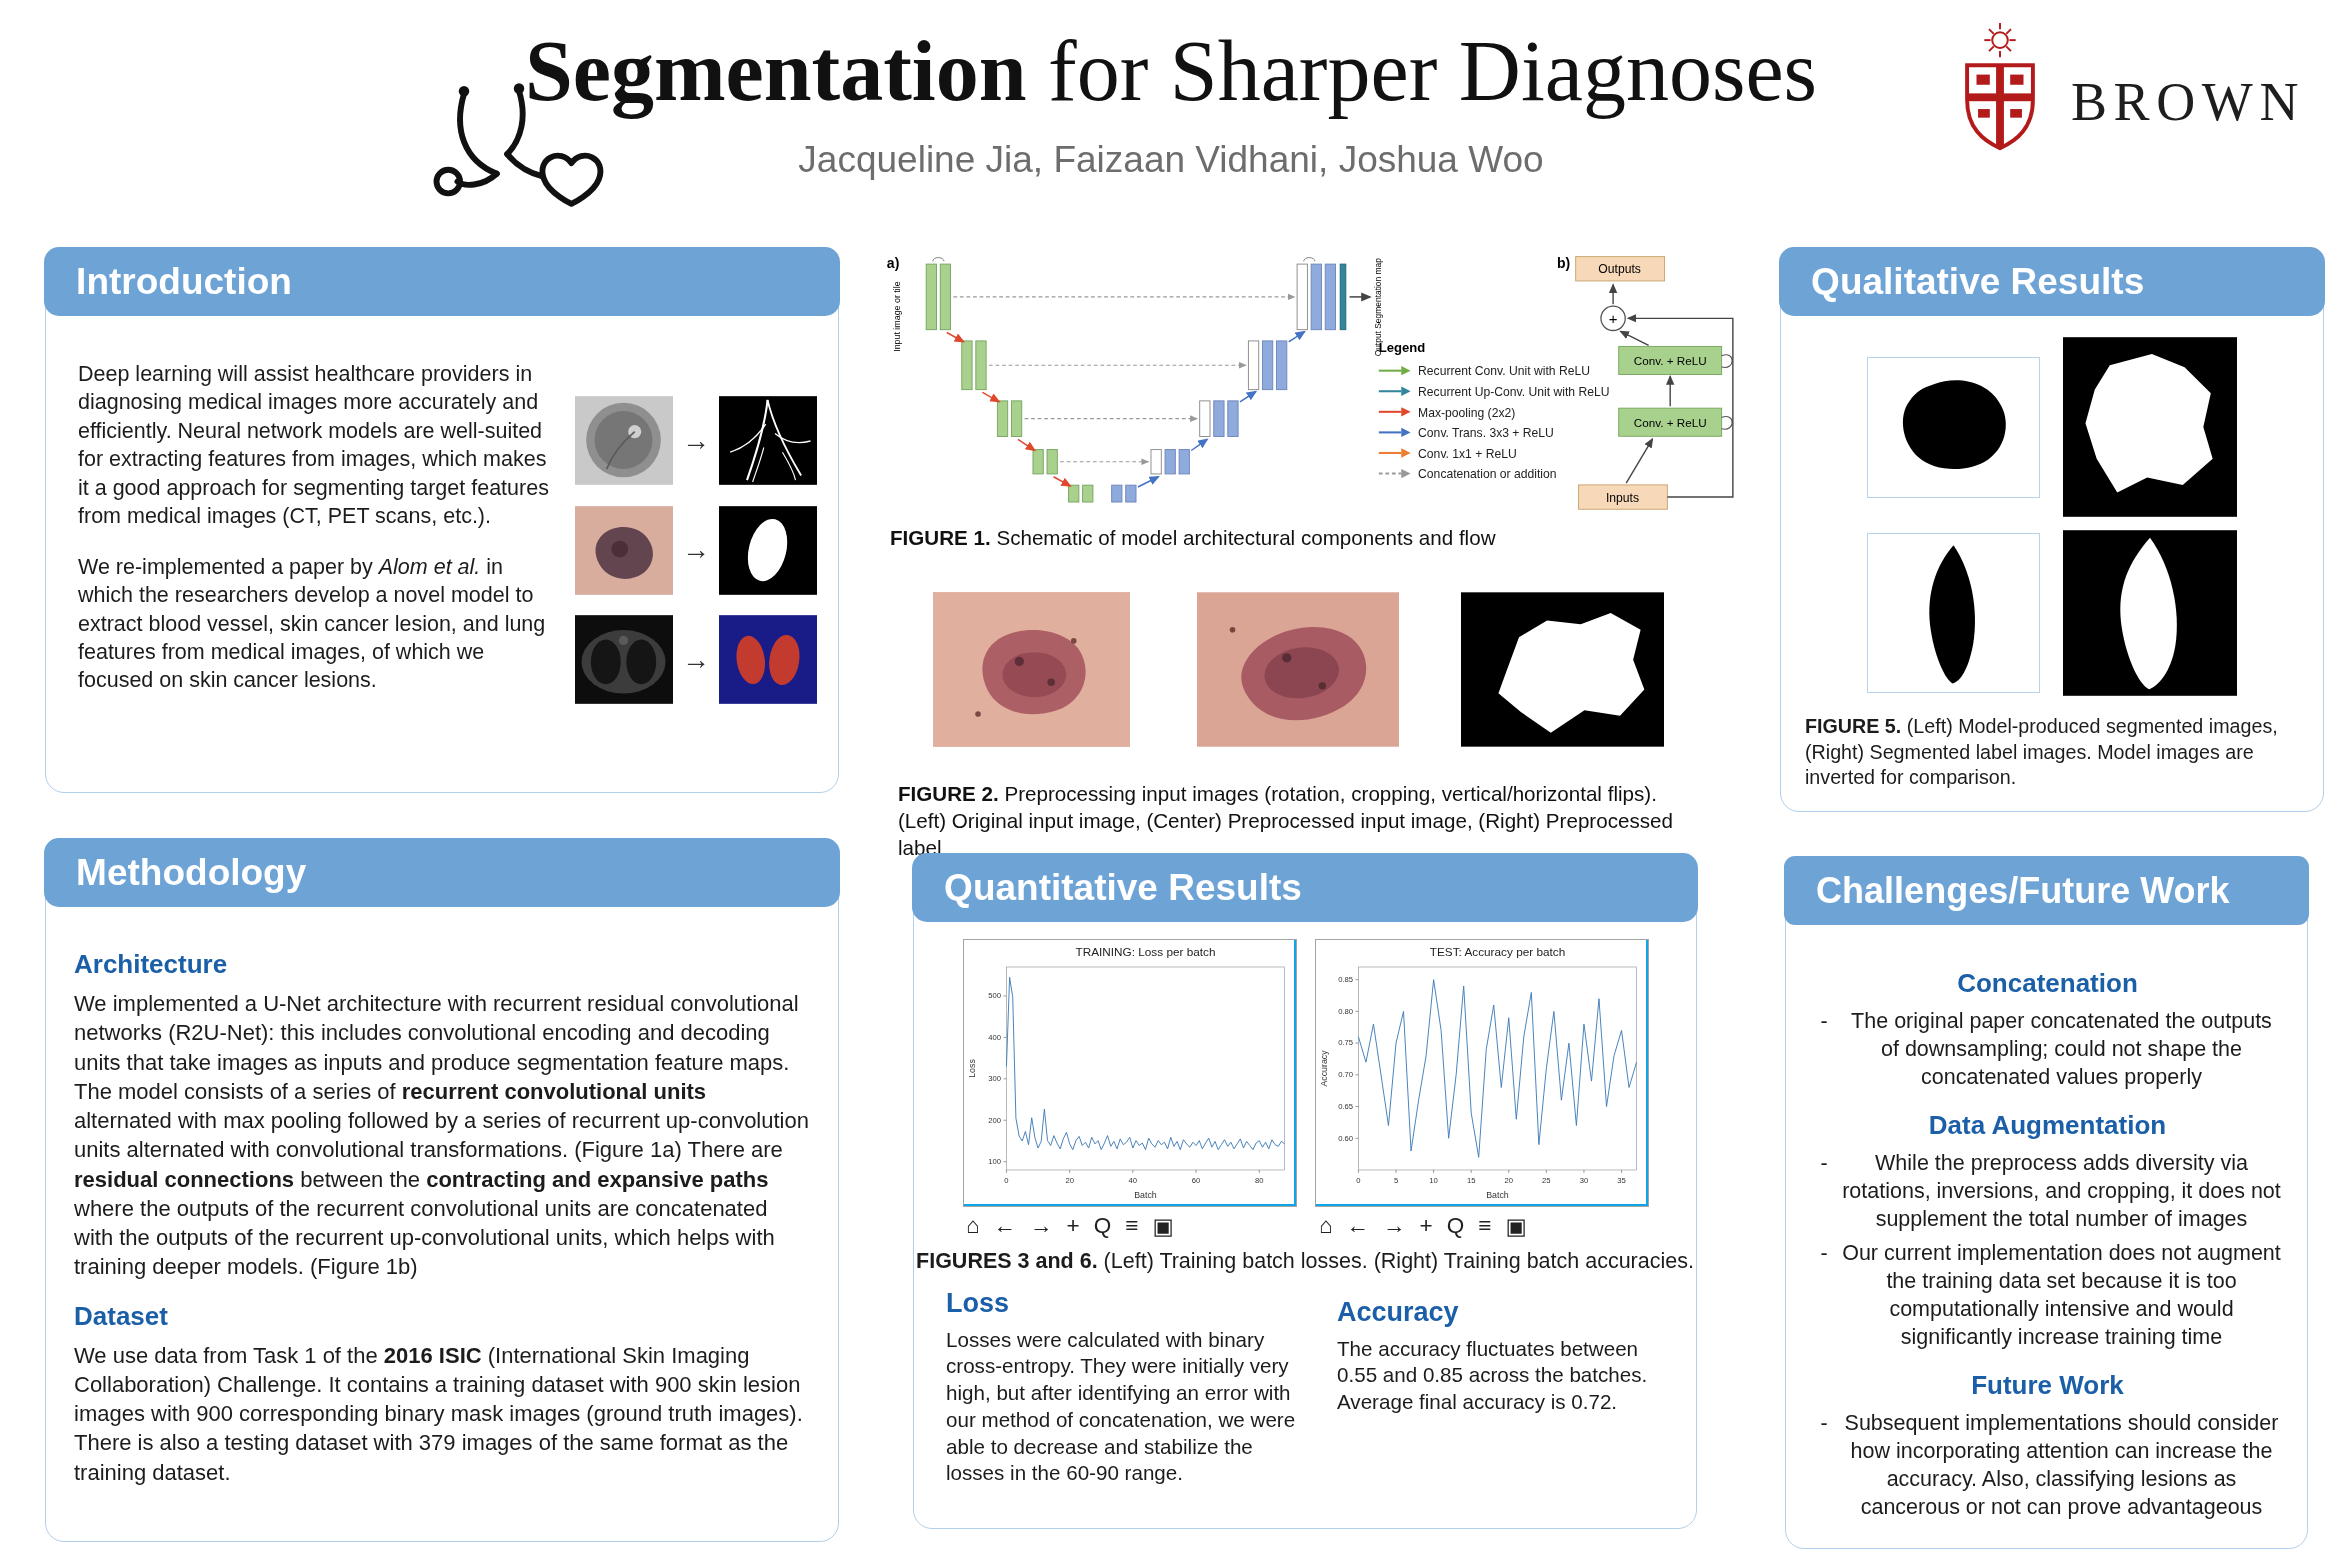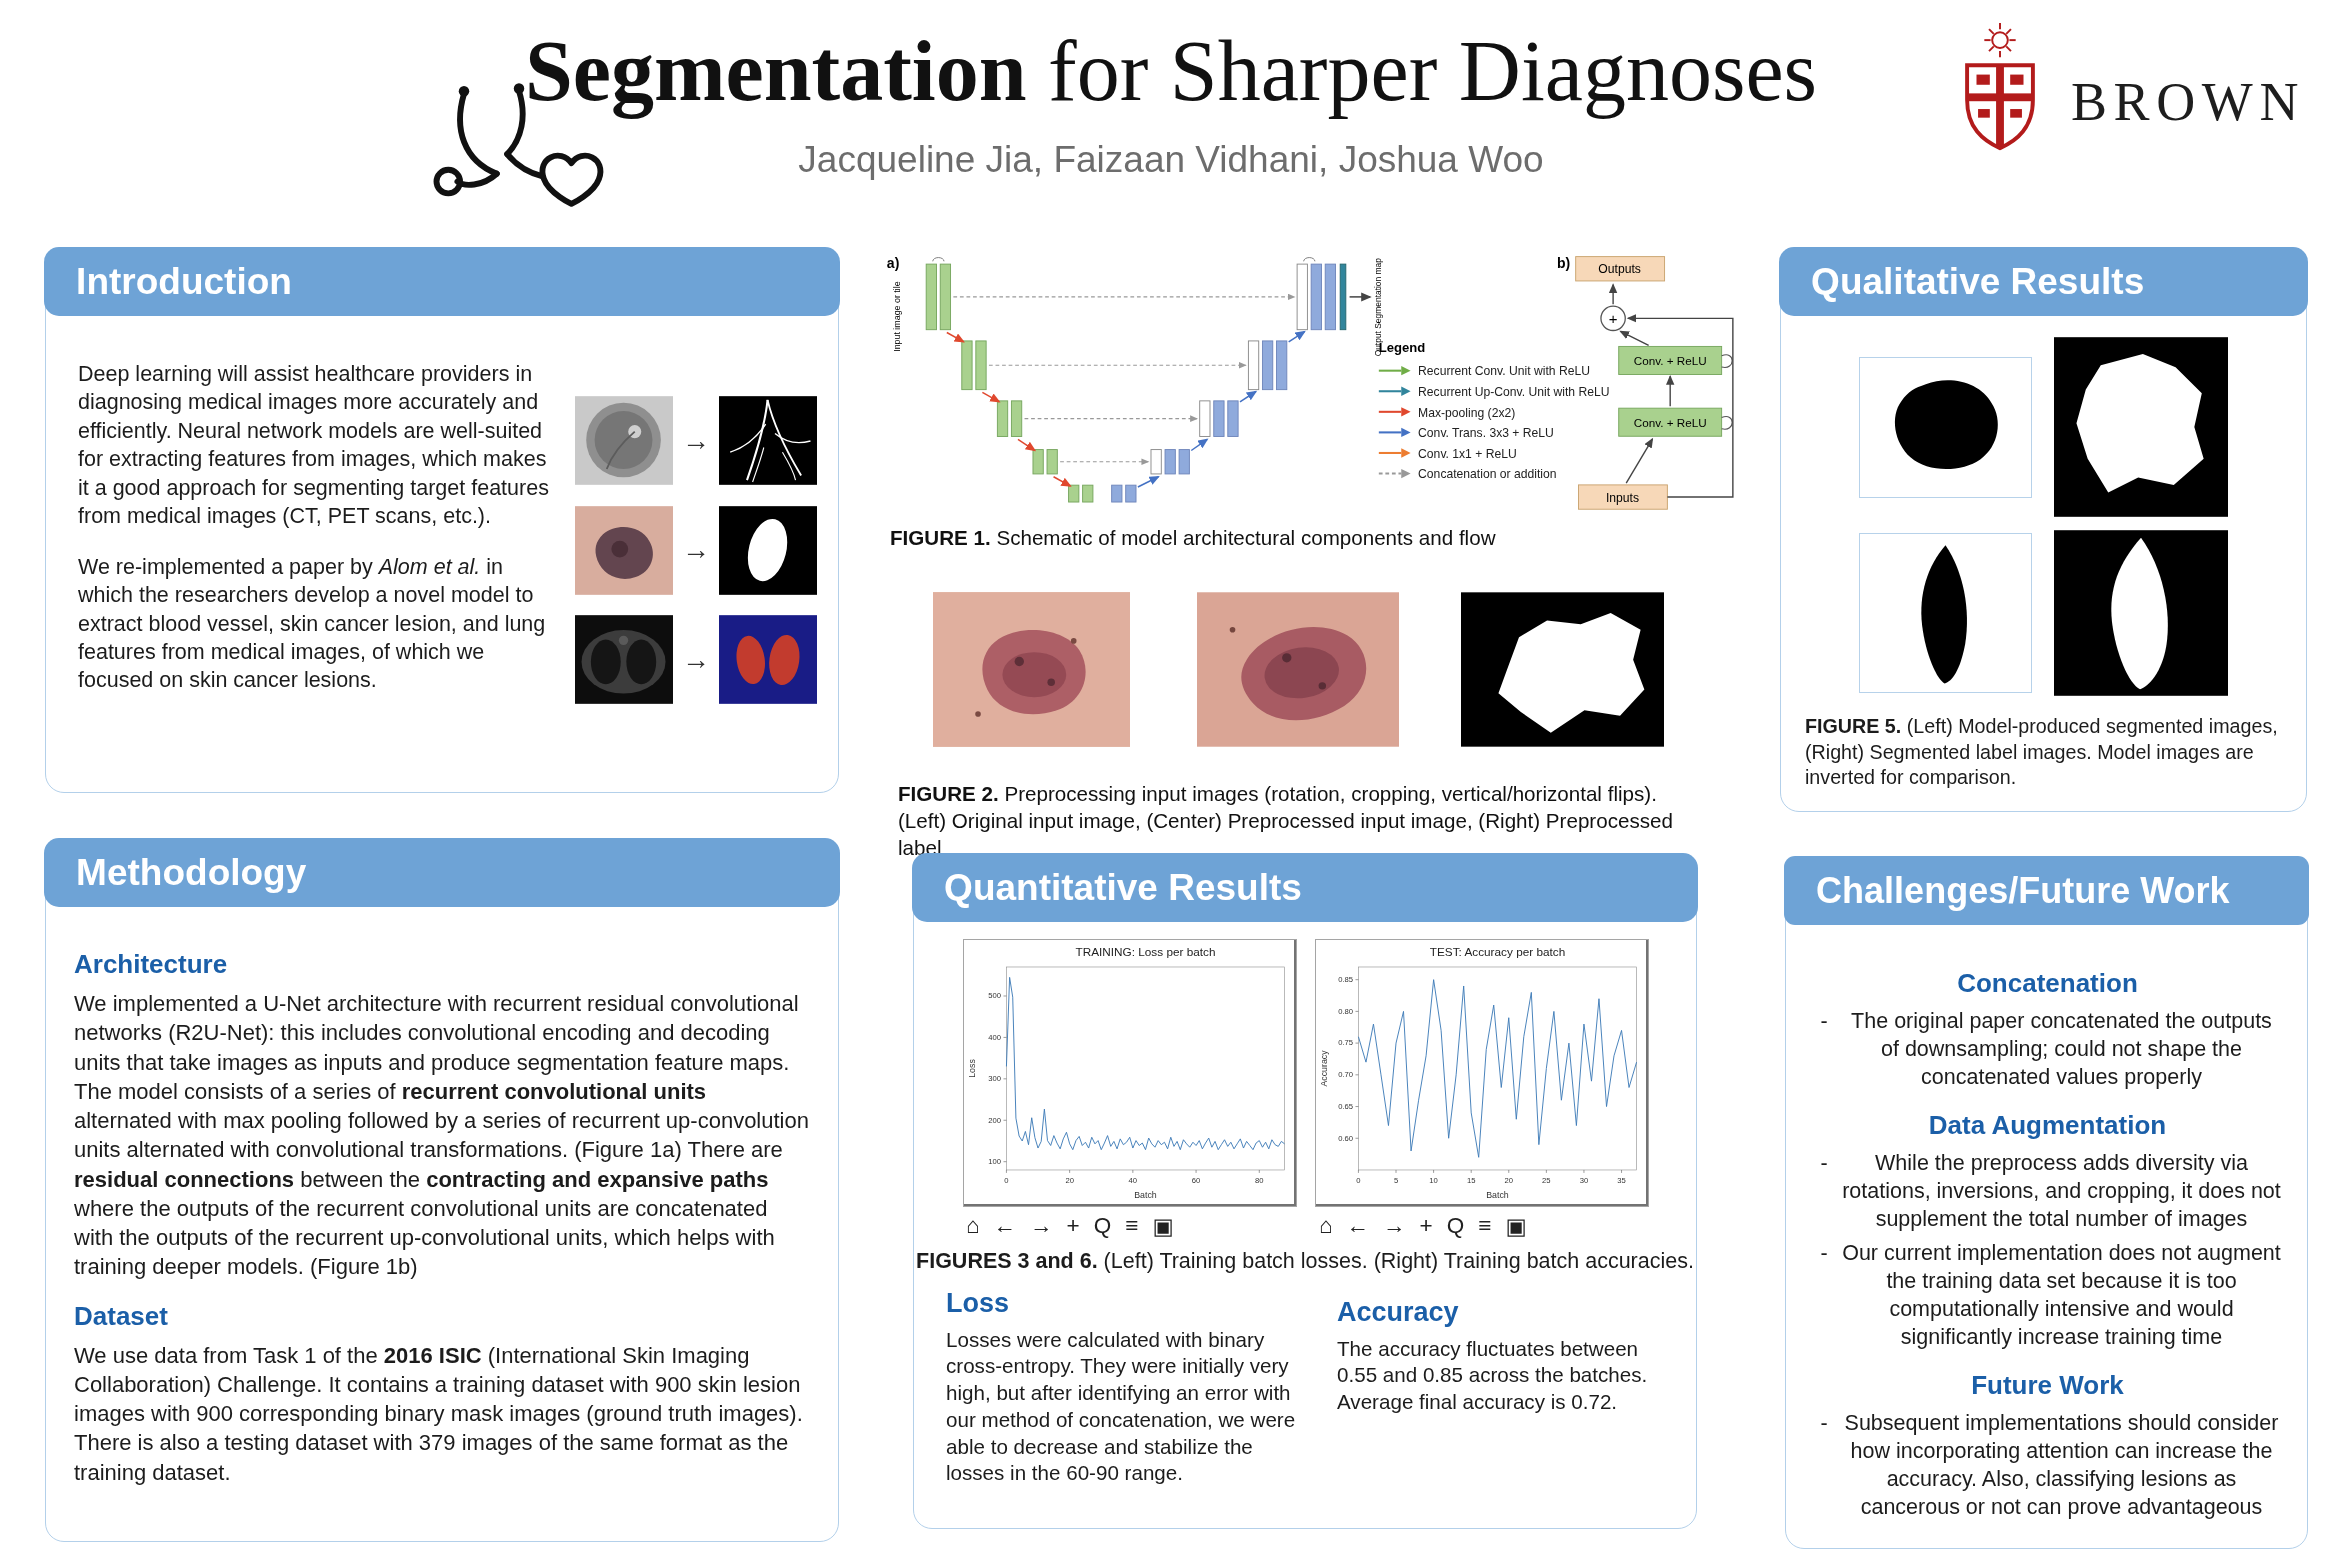--- a/index.html
+++ b/index.html
@@ -19,21 +19,21 @@
   .brown-word{font-family:"Liberation Serif",serif;font-size:54px;letter-spacing:6.6px;color:#1e1e1e;}
 
   
   .card{position:absolute;background:#fff;border:1.9px solid #b3d0ea;border-radius:19px;}
   .bar{position:absolute;top:-1.9px;left:-1.9px;right:-1.9px;height:69px;background:#6ea3d6;
     border-radius:15px;display:flex;align-items:center;padding:0 32px;color:#fff;
     font-weight:700;font-size:37px;}
   #intro{left:45px;top:248px;width:792px;height:543px;}
   #method{left:45px;top:839px;width:792px;height:701px;}
   #quant{left:913px;top:854px;width:782px;height:673px;}
-  #qual{left:1780px;top:248px;width:525px;height:562px;}
+  #qual{left:1780px;top:248px;width:525px;height:562px;padding-left:17px;}
   #chal{left:1785px;top:857px;width:521px;height:690px;}
 
   
   .intro-body{position:absolute;inset:0;display:flex;padding:111px 20.6px 19px 32px;gap:13px;}
   .intro-text{width:497px;font-size:21.5px;line-height:1.32;}
   .intro-text p{margin:0 0 22.5px 0;}
   .intro-figs{display:flex;flex-direction:column;gap:20.6px;margin-top:36px;}
   .fig-row{display:flex;align-items:center;gap:9.4px;}
   .fig-arrow{font-size:28px;color:#333;}
   .mini{display:block;}
@@ -51,21 +51,21 @@
   .fig1-b{position:absolute;left:1555px;top:251px;}
   .caption{position:absolute;font-size:20.6px;line-height:1.3;color:#111;}
   #cap1{left:890px;top:525px;width:937px;}
   #cap2{left:898px;top:781px;width:778px;}
 
   
   .fig2-img{position:absolute;top:592px;}
   #f2a{left:933px;} #f2b{left:1197px;} #f2c{left:1461px;}
 
   
-  .chart-box{position:absolute;top:84px;width:332px;height:266px;border:0.9px solid #a5a5a5;background:#737373;}
+  .chart-box{position:absolute;top:84px;width:332px;height:266px;border:0.9px solid #a5a5a5;background:#0ea5e9;}
   #cb1{left:49px}#cb2{left:401px}
   .chart-box svg{width:330px;height:264px;display:block;}
   .toolbar{position:absolute;top:358px;display:flex;gap:14px;font-size:22.5px;color:#222;}
   #tb1{left:52px}#tb2{left:405px}
   .quant-cap{position:absolute;top:394px;left:0;right:0;text-align:center;font-size:21.5px;}
   .loss-col{position:absolute;left:32px;top:433px;width:367px;}
   .acc-col{position:absolute;left:423px;top:442px;width:314px;}
   .loss-col .sect-h,.acc-col .sect-h{margin:0 0 7.5px 0;font-size:27px;}
   .col-text{font-size:20.6px;line-height:1.3;}
 

